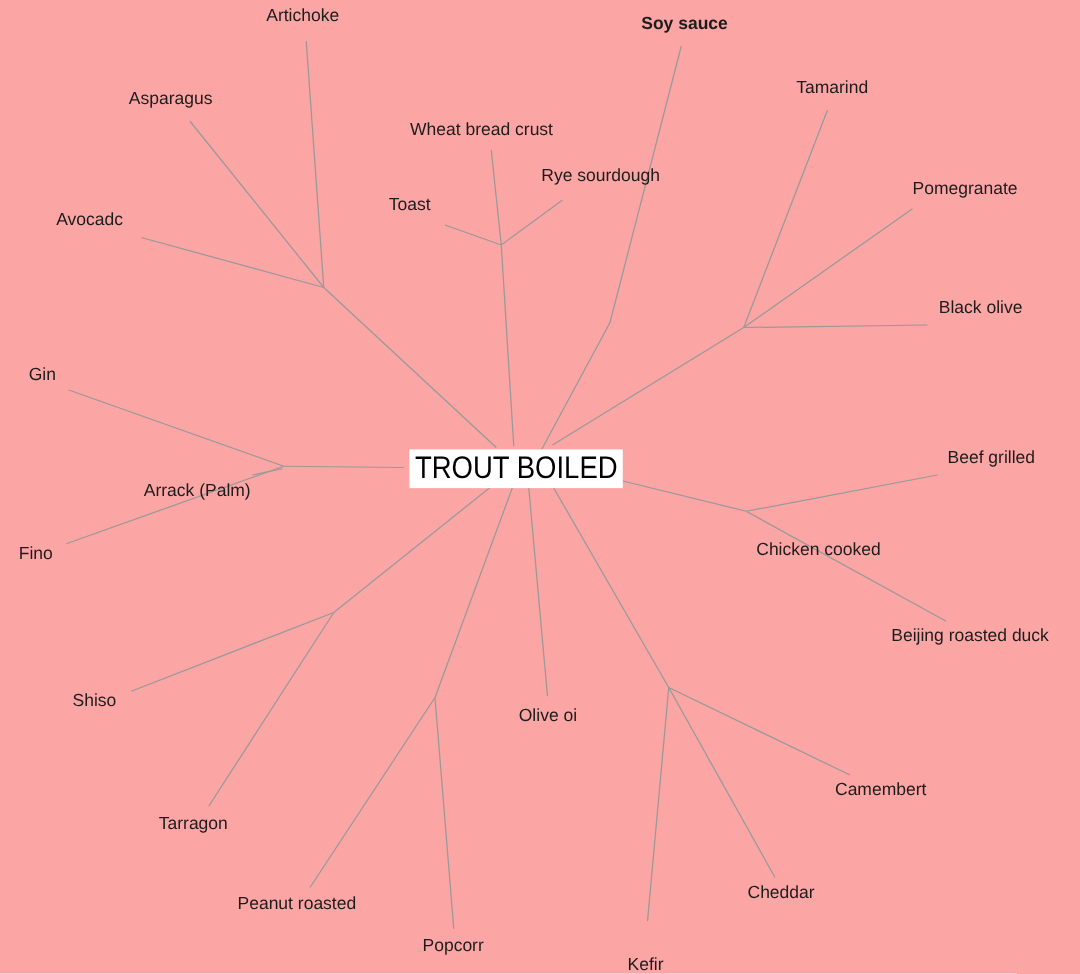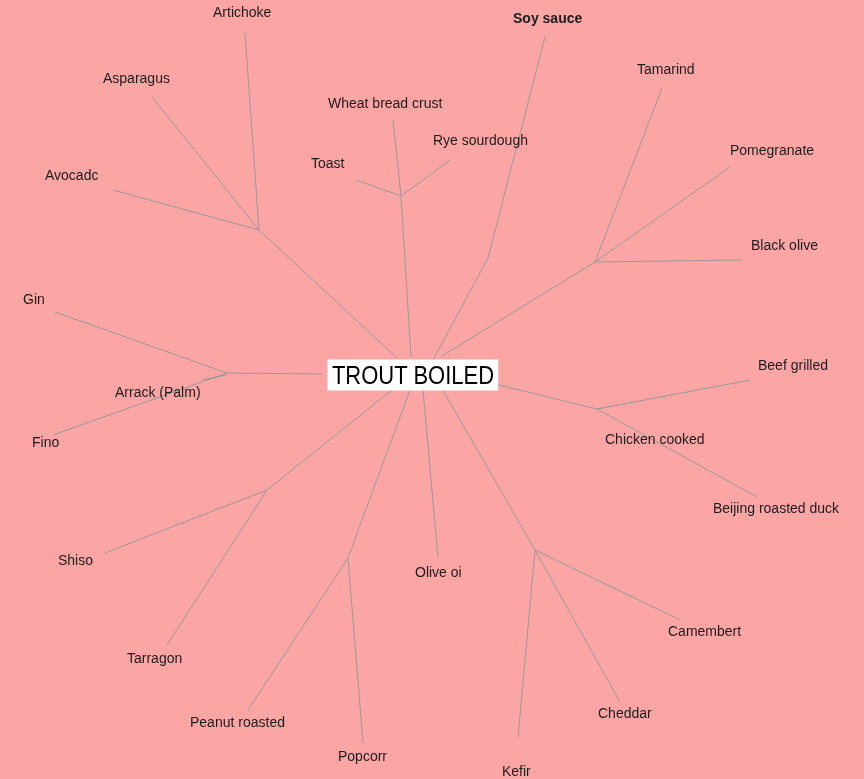--- a/index.html
+++ b/index.html
@@ -93,18 +93,18 @@
       <div class="node-label" style="left: 605px; top: 432px; color: rgb(28, 28, 28);">Chicken cooked</div>
       <div class="node-label" style="left: 713px; top: 501px; color: rgb(28, 28, 28);">Beijing roasted duck</div>
       <div class="node-label" style="left: 668px; top: 624px; color: rgb(28, 28, 28);">Camembert</div>
       <div class="node-label" style="left: 598px; top: 706px; color: rgb(28, 28, 28);">Cheddar</div>
       <div class="node-label" style="left: 502px; top: 740px; color: rgb(28, 28, 28); margin-top: 24px;">Kefir</div>
       <div class="node-label" style="left: 415px; top: 565px; color: rgb(28, 28, 28);">Olive oi</div>
       <div class="node-label" style="left: 338px; top: 749px; color: rgb(28, 28, 28);">Popcorr</div>
       <div class="node-label" style="left: 190px; top: 715px; color: rgb(28, 28, 28);">Peanut roasted</div>
       <div class="node-label" style="left: 127px; top: 651px; color: rgb(28, 28, 28);">Tarragon</div>
       <div class="node-label" style="left: 58px; top: 553px; color: rgb(28, 28, 28);">Shiso</div>
-      <div class="node-label" style="left: 32px; top: 435px; color: rgb(28, 28, 28);">Fino</div>
+      <div class="node-label" style="left: 15px; top: 435px; color: rgb(28, 28, 28);">Fino</div>
       <div class="node-label" style="left: 115px; top: 385px; color: rgb(28, 28, 28);">Arrack (Palm)</div>
       <div class="node-label" style="left: 23px; top: 292px; color: rgb(28, 28, 28);">Gin</div>
     </div>
   <div class="center-label" style="left: 413px; top: 375px;">TROUT BOILED</div>
 </div>
 
 </body></html>

